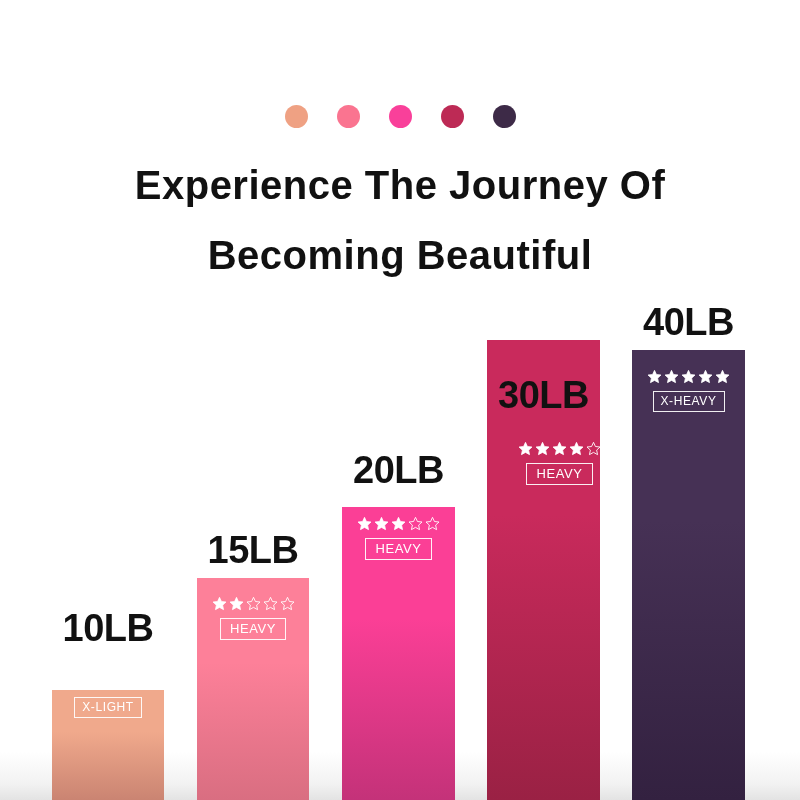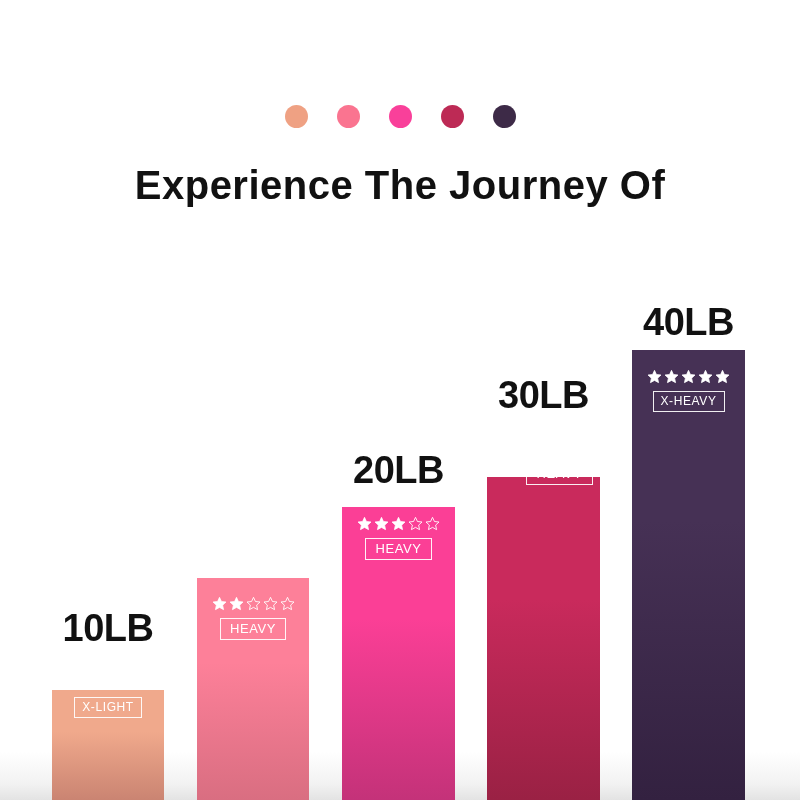--- a/index.html
+++ b/index.html
@@ -118,20 +118,21 @@
   <div class="dots">
       <span class="dot" style="background: rgb(239, 161, 131);"></span>
       <span class="dot" style="background: rgb(250, 116, 144);"></span>
       <span class="dot" style="background: rgb(249, 64, 154);"></span>
       <span class="dot" style="background: rgb(189, 42, 85);"></span>
       <span class="dot" style="background: rgb(61, 42, 71);"></span>
     </div>
 
   <div class="headline">
     <span class="l1">Experience The Journey Of</span>
+    <span class="l2">Becoming Beautiful</span>
   </div>
 
   <div id="chart">
       <div class="bar-group" style="left: 52px; width: 112px; height: 110px;">
         <div class="bar" style="height: 100%; background: linear-gradient(rgb(240, 169, 140) 0%, rgb(240, 169, 140) 38%, rgb(202, 132, 114) 100%);"></div>
         <div class="weight-label" style="bottom: 152px;">10LB</div>
         <div class="badge" style="bottom: 82px;">
           <div class="stars">
             <span>
               <svg width="15" height="15" viewBox="0 0 24 23">
@@ -157,20 +158,21 @@
               <svg width="15" height="15" viewBox="0 0 24 23">
                 <polygon points="12,1.6 15.1,8.3 22.4,9.1 17,14.1 18.5,21.3 12,17.7 5.5,21.3 7,14.1 1.6,9.1 8.9,8.3" fill="none" stroke="rgba(255,255,255,0.95)" stroke-width="1.5" stroke-linejoin="round"></polygon>
               </svg>
             </span>
           </div>
           <div class="level-box small">X-LIGHT</div>
         </div>
       </div>
       <div class="bar-group" style="left: 197px; width: 112px; height: 222px;">
         <div class="bar" style="height: 100%; background: linear-gradient(rgb(253, 128, 153) 0%, rgb(253, 128, 153) 38%, rgb(217, 110, 129) 100%);"></div>
+        <div class="weight-label" style="bottom: 230px;">15LB</div>
         <div class="badge" style="bottom: 160px;">
           <div class="stars">
             <span>
               <svg width="15" height="15" viewBox="0 0 24 23">
                 <polygon points="12,1.6 15.1,8.3 22.4,9.1 17,14.1 18.5,21.3 12,17.7 5.5,21.3 7,14.1 1.6,9.1 8.9,8.3" fill="#ffffff" stroke="#ffffff" stroke-width="1.2" stroke-linejoin="round"></polygon>
               </svg>
             </span>
             <span>
               <svg width="15" height="15" viewBox="0 0 24 23">
                 <polygon points="12,1.6 15.1,8.3 22.4,9.1 17,14.1 18.5,21.3 12,17.7 5.5,21.3 7,14.1 1.6,9.1 8.9,8.3" fill="#ffffff" stroke="#ffffff" stroke-width="1.2" stroke-linejoin="round"></polygon>
@@ -222,21 +224,21 @@
             </span>
             <span>
               <svg width="15" height="15" viewBox="0 0 24 23">
                 <polygon points="12,1.6 15.1,8.3 22.4,9.1 17,14.1 18.5,21.3 12,17.7 5.5,21.3 7,14.1 1.6,9.1 8.9,8.3" fill="none" stroke="rgba(255,255,255,0.95)" stroke-width="1.5" stroke-linejoin="round"></polygon>
               </svg>
             </span>
           </div>
           <div class="level-box">HEAVY</div>
         </div>
       </div>
-      <div class="bar-group" style="left: 487px; width: 113px; height: 323px; border-radius: 23px;">
+      <div class="bar-group" style="left: 487px; width: 113px; height: 460px; border-radius: 23px;">
         <div class="bar" style="height: 100%; background: linear-gradient(rgb(201, 42, 92) 0%, rgb(201, 42, 92) 38%, rgb(154, 33, 68) 100%);"></div>
         <div class="weight-label" style="bottom: 385px;">30LB</div>
         <div class="badge" style="bottom: 315px; margin-left: 16px;">
           <div class="stars">
             <span>
               <svg width="15" height="15" viewBox="0 0 24 23">
                 <polygon points="12,1.6 15.1,8.3 22.4,9.1 17,14.1 18.5,21.3 12,17.7 5.5,21.3 7,14.1 1.6,9.1 8.9,8.3" fill="#ffffff" stroke="#ffffff" stroke-width="1.2" stroke-linejoin="round"></polygon>
               </svg>
             </span>
             <span>

